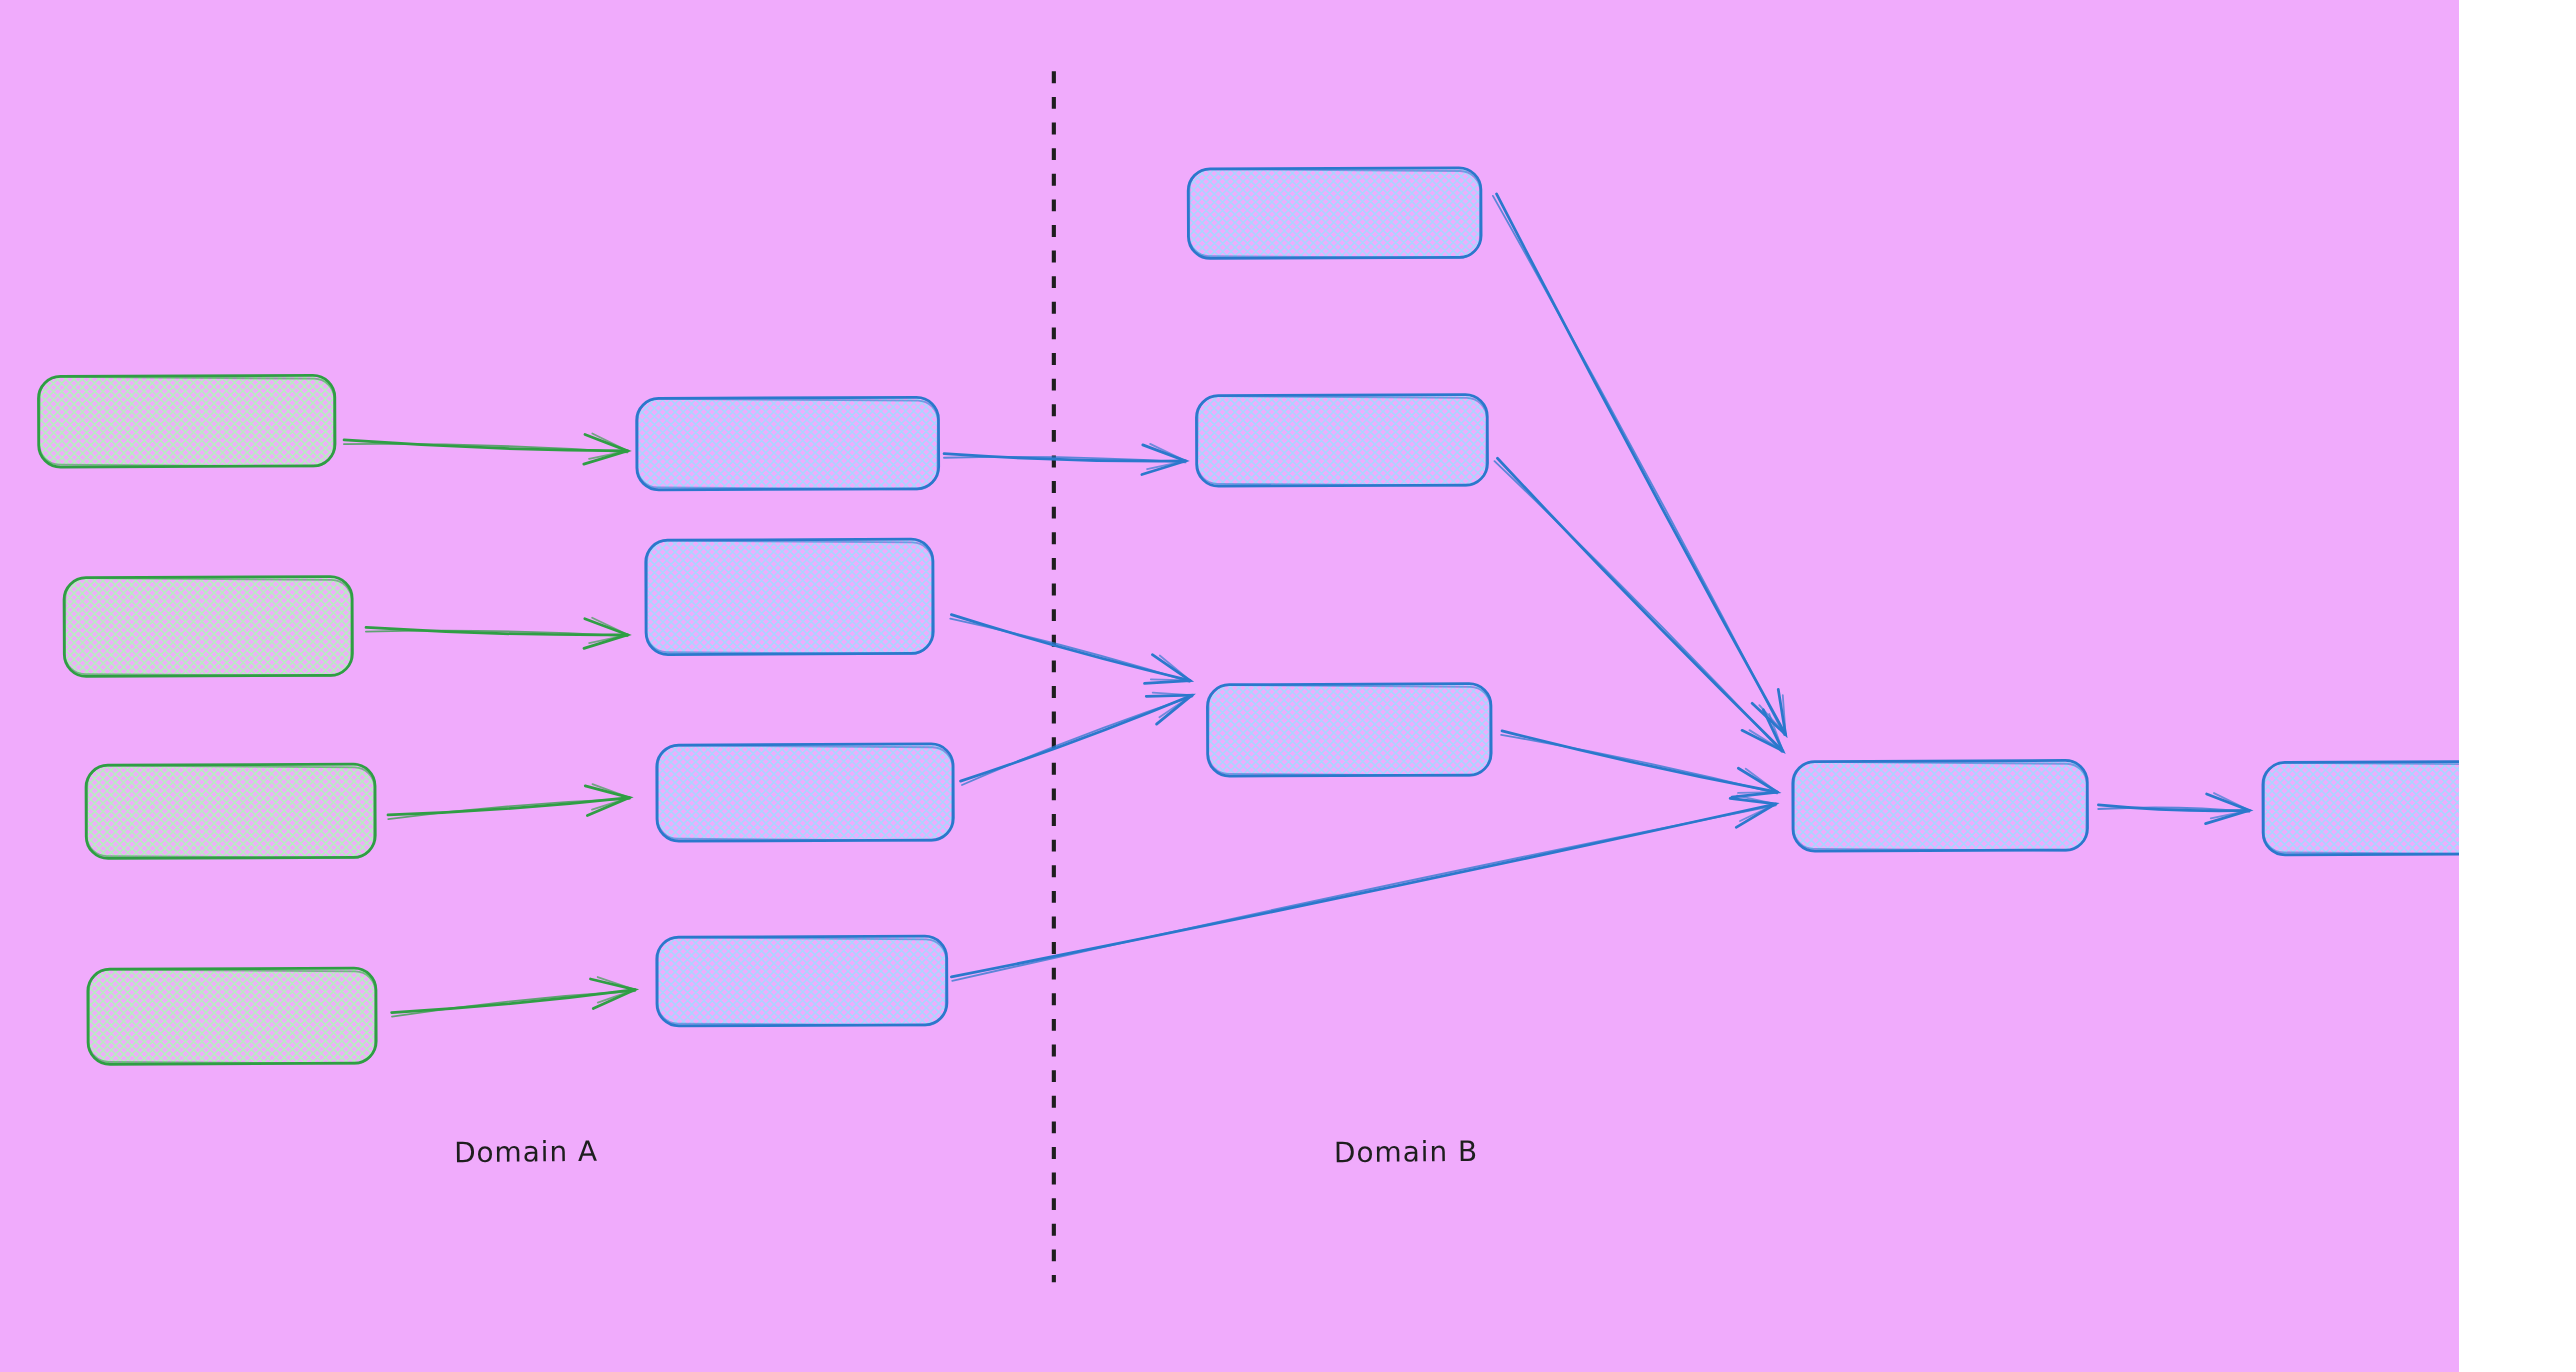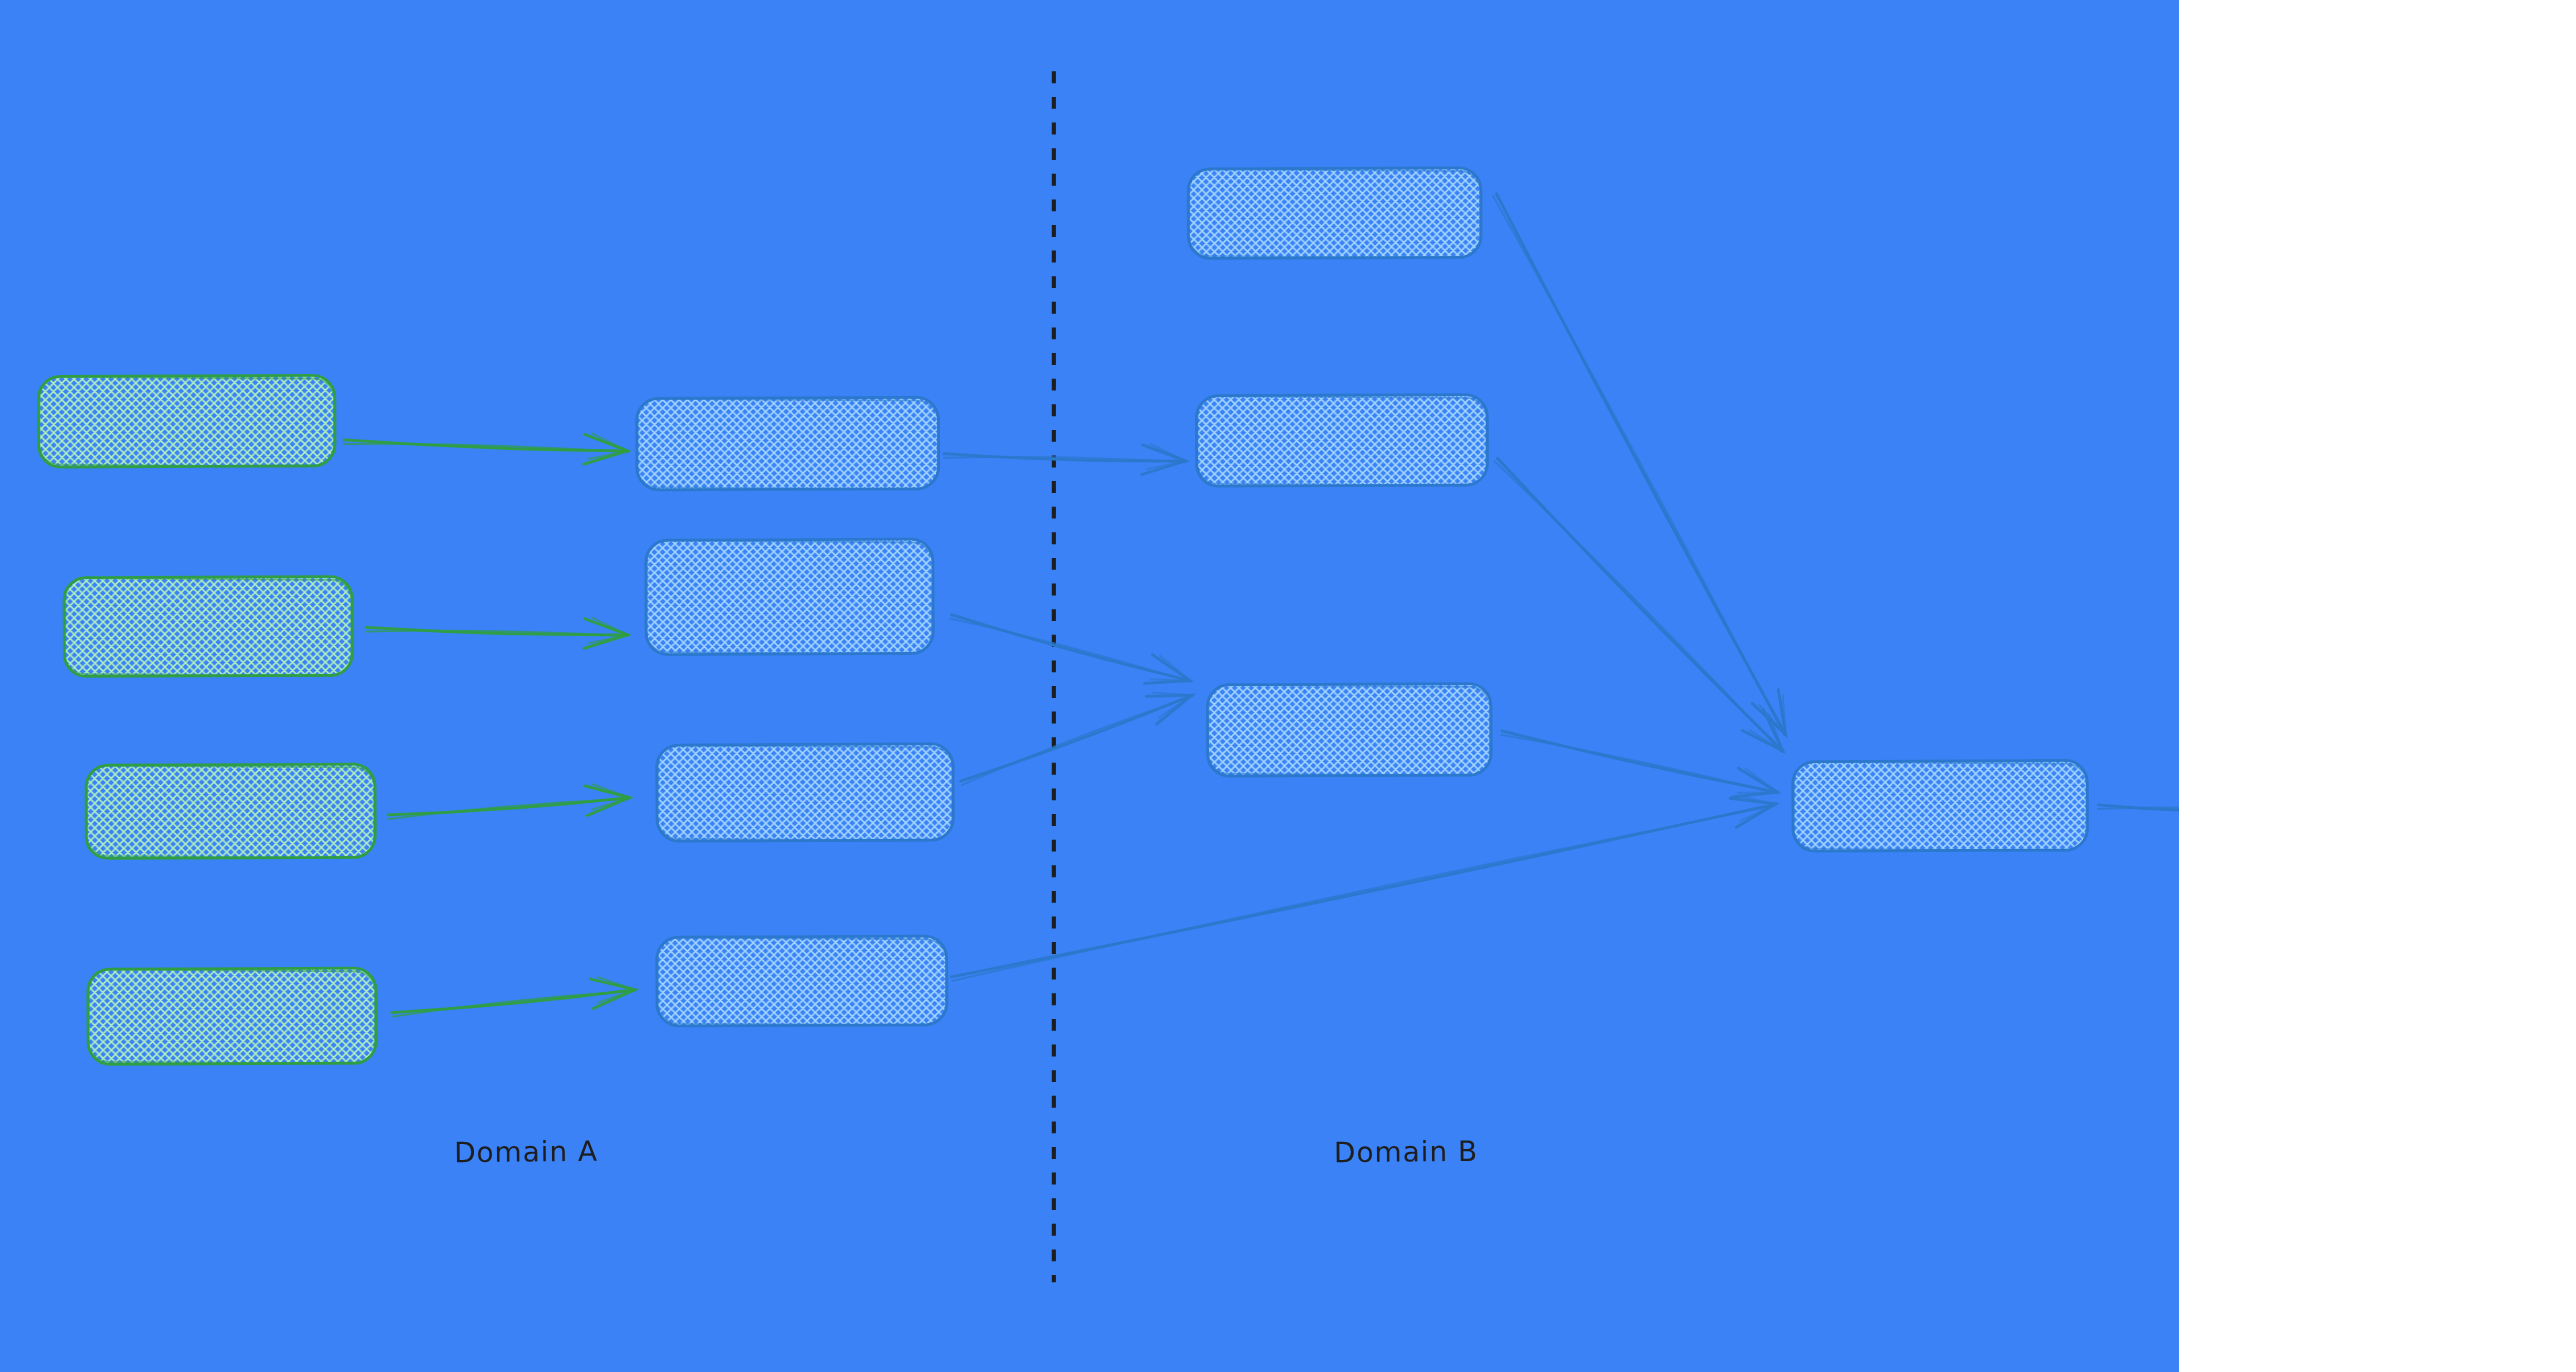--- a/index.html
+++ b/index.html
@@ -3,23 +3,23 @@
 <meta charset="utf-8">
 <style>
   html, body {
     margin: 0;
     padding: 0;
     background: #ffffff;
     font-family: "DejaVu Sans", "Liberation Sans", sans-serif;
   }
   .canvas {
     position: relative;
-    width: 2179px;
+    width: 2459px;
     height: 1372px;
-    background: #3b82f6;
+    background: #f0abfc;
     overflow: hidden;
   }
   .canvas svg {
     position: absolute;
     left: 0;
     top: 0;
     width: 2576px;
     height: 1372px;
     display: block;
   }

